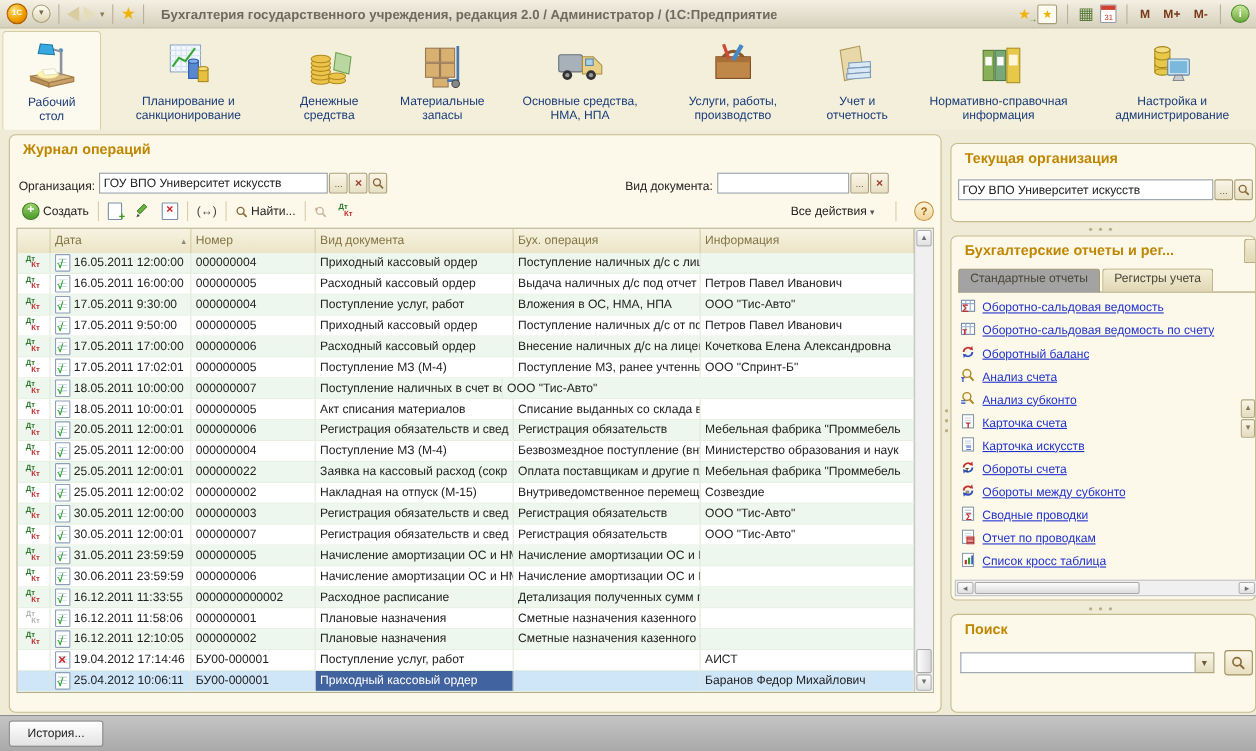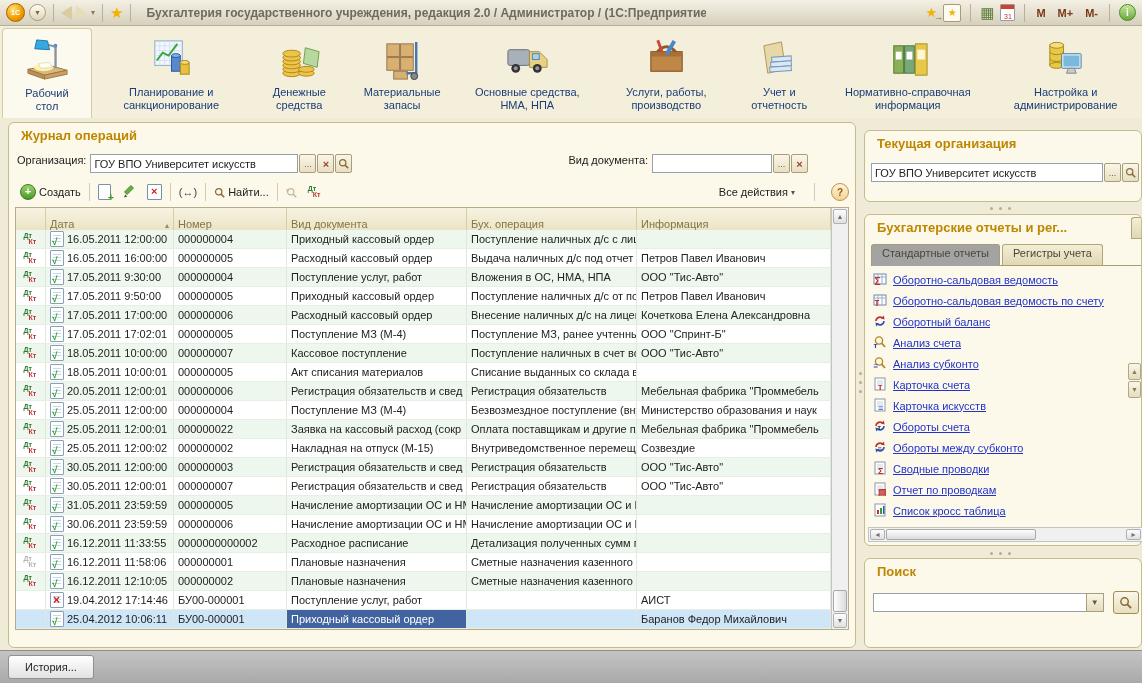--- a/index.html
+++ b/index.html
@@ -42,21 +42,21 @@
   .rib-item.active{background:#fcfaee;border:1px solid #d4cb9e;border-radius:4px 4px 0 0;border-bottom:none}
   .rib-icon{height:54px;display:flex;align-items:center;justify-content:center}
   .rib-icon svg{width:47px;height:47px}
   .rib-label{text-align:center;color:#1b3c78;font-size:11px;line-height:13px}
   
   .panel{position:absolute;background:#fcf9ea;border:1px solid #c5bc8e;border-radius:6px;box-sizing:border-box}
   .ptitle{color:#bf8600;font-weight:bold;font-size:13px;padding:5px 0 0 12px;white-space:nowrap;
     overflow:hidden;text-overflow:ellipsis}
   .main-panel{left:8px;top:122px;width:848px;height:526px}
   
-  .filters{position:absolute;left:8px;top:31px;right:6px;height:22px;display:flex;align-items:flex-start}
+  .filters{position:absolute;left:8px;top:31px;right:6px;height:22px;display:flex;align-items:flex-end}
   .flabel{margin-right:4px;white-space:nowrap}
   .fld{height:19px;background:#fff;border:1px solid #9aa0a8;display:flex;align-items:center;
     font-size:11px;padding:0 3px;overflow:hidden;white-space:nowrap;box-sizing:border-box}
   .fbtn{width:17px;height:19px;background:linear-gradient(#faf6e8,#e8e0c4);border:1px solid #a89e78;
     font-size:9px;display:flex;align-items:center;justify-content:center;margin-left:1px;border-radius:2px;
     color:#6a5a30;box-sizing:border-box}
   .fbtn .x{color:#a04030;font-size:11px;font-weight:bold}
   .magsvg{width:11px;height:11px}
   
   .jtoolbar{position:absolute;left:8px;top:58px;right:6px;height:22px;display:flex;align-items:center;gap:5px}
@@ -76,21 +76,21 @@
   .dtkt b:last-child{color:#c03030;margin-left:5px}
   .dtkt.gray b{color:#b4b4b4}
   .allact{margin-left:auto;display:flex;align-items:center;gap:16px}
   .helpb{width:16px;height:16px;border-radius:50%;border:1px solid #c89040;color:#a05a00;font-weight:bold;
     background:linear-gradient(#fdf4dc,#f0d49a);font-size:10px;display:flex;align-items:center;justify-content:center}
   
   .grid{position:absolute;left:6px;right:6px;top:84px;bottom:17px;background:#fff;
     border:1px solid #b5ad8a;box-sizing:border-box;overflow:hidden}
   .ghead{position:absolute;left:0;right:17px;top:0;height:22px;display:flex;
     background:linear-gradient(#f7f3e1,#ebe4c6);border-bottom:1px solid #c0b78e;color:#857545}
-  .ghead .gc{border-right:1px solid #d5cda6;display:flex;align-items:flex-end;padding:0 4px;box-sizing:border-box}
+  .ghead .gc{border-right:1px solid #d5cda6;display:flex;align-items:center;padding:0 4px;box-sizing:border-box}
   .gbody{position:absolute;left:0;right:17px;top:22px;bottom:0;overflow:hidden}
   .grow{display:flex;height:19px;box-sizing:border-box;border-bottom:1px solid #e6efe2;background:#fff}
   .grow.tint{background:#eef7ee}
   .grow.sel{background:#cfe5f8}
   .gc{overflow:hidden;white-space:nowrap;box-sizing:border-box}
   .grow .gc{border-right:1px solid #e0e8dc;padding:0 4px;line-height:18px;display:flex;align-items:center;gap:3px}
   .c0{width:30px;justify-content:center}
   .c1{width:128px}.c2{width:113px}.c3{width:180px}.c4{width:170px}.c5{flex:1}
   .gc.acell{background:#4163a0;color:#fff}
   .docic{width:12px;height:14px;background:#fff;border:1px solid #8aa0b8;border-radius:1px;position:relative;flex:none}
@@ -515,21 +515,20 @@
             <span class="dtkt">
               <b>Дт</b>
               <b>Кт</b>
             </span>
           </span>
           <span class="gc c1">
             <span class="docic posted"></span>
             <span>18.05.2011 10:00:00</span>
           </span>
           <span class="gc c2">000000007</span>
-          <span class="gc c3">Кассовое поступление</span>
           <span class="gc c4">Поступление наличных в счет вос</span>
           <span class="gc c5">ООО "Тис-Авто"</span>
         </div>
         <div class="grow">
           <span class="gc c0">
             <span class="dtkt">
               <b>Дт</b>
               <b>Кт</b>
             </span>
           </span>

